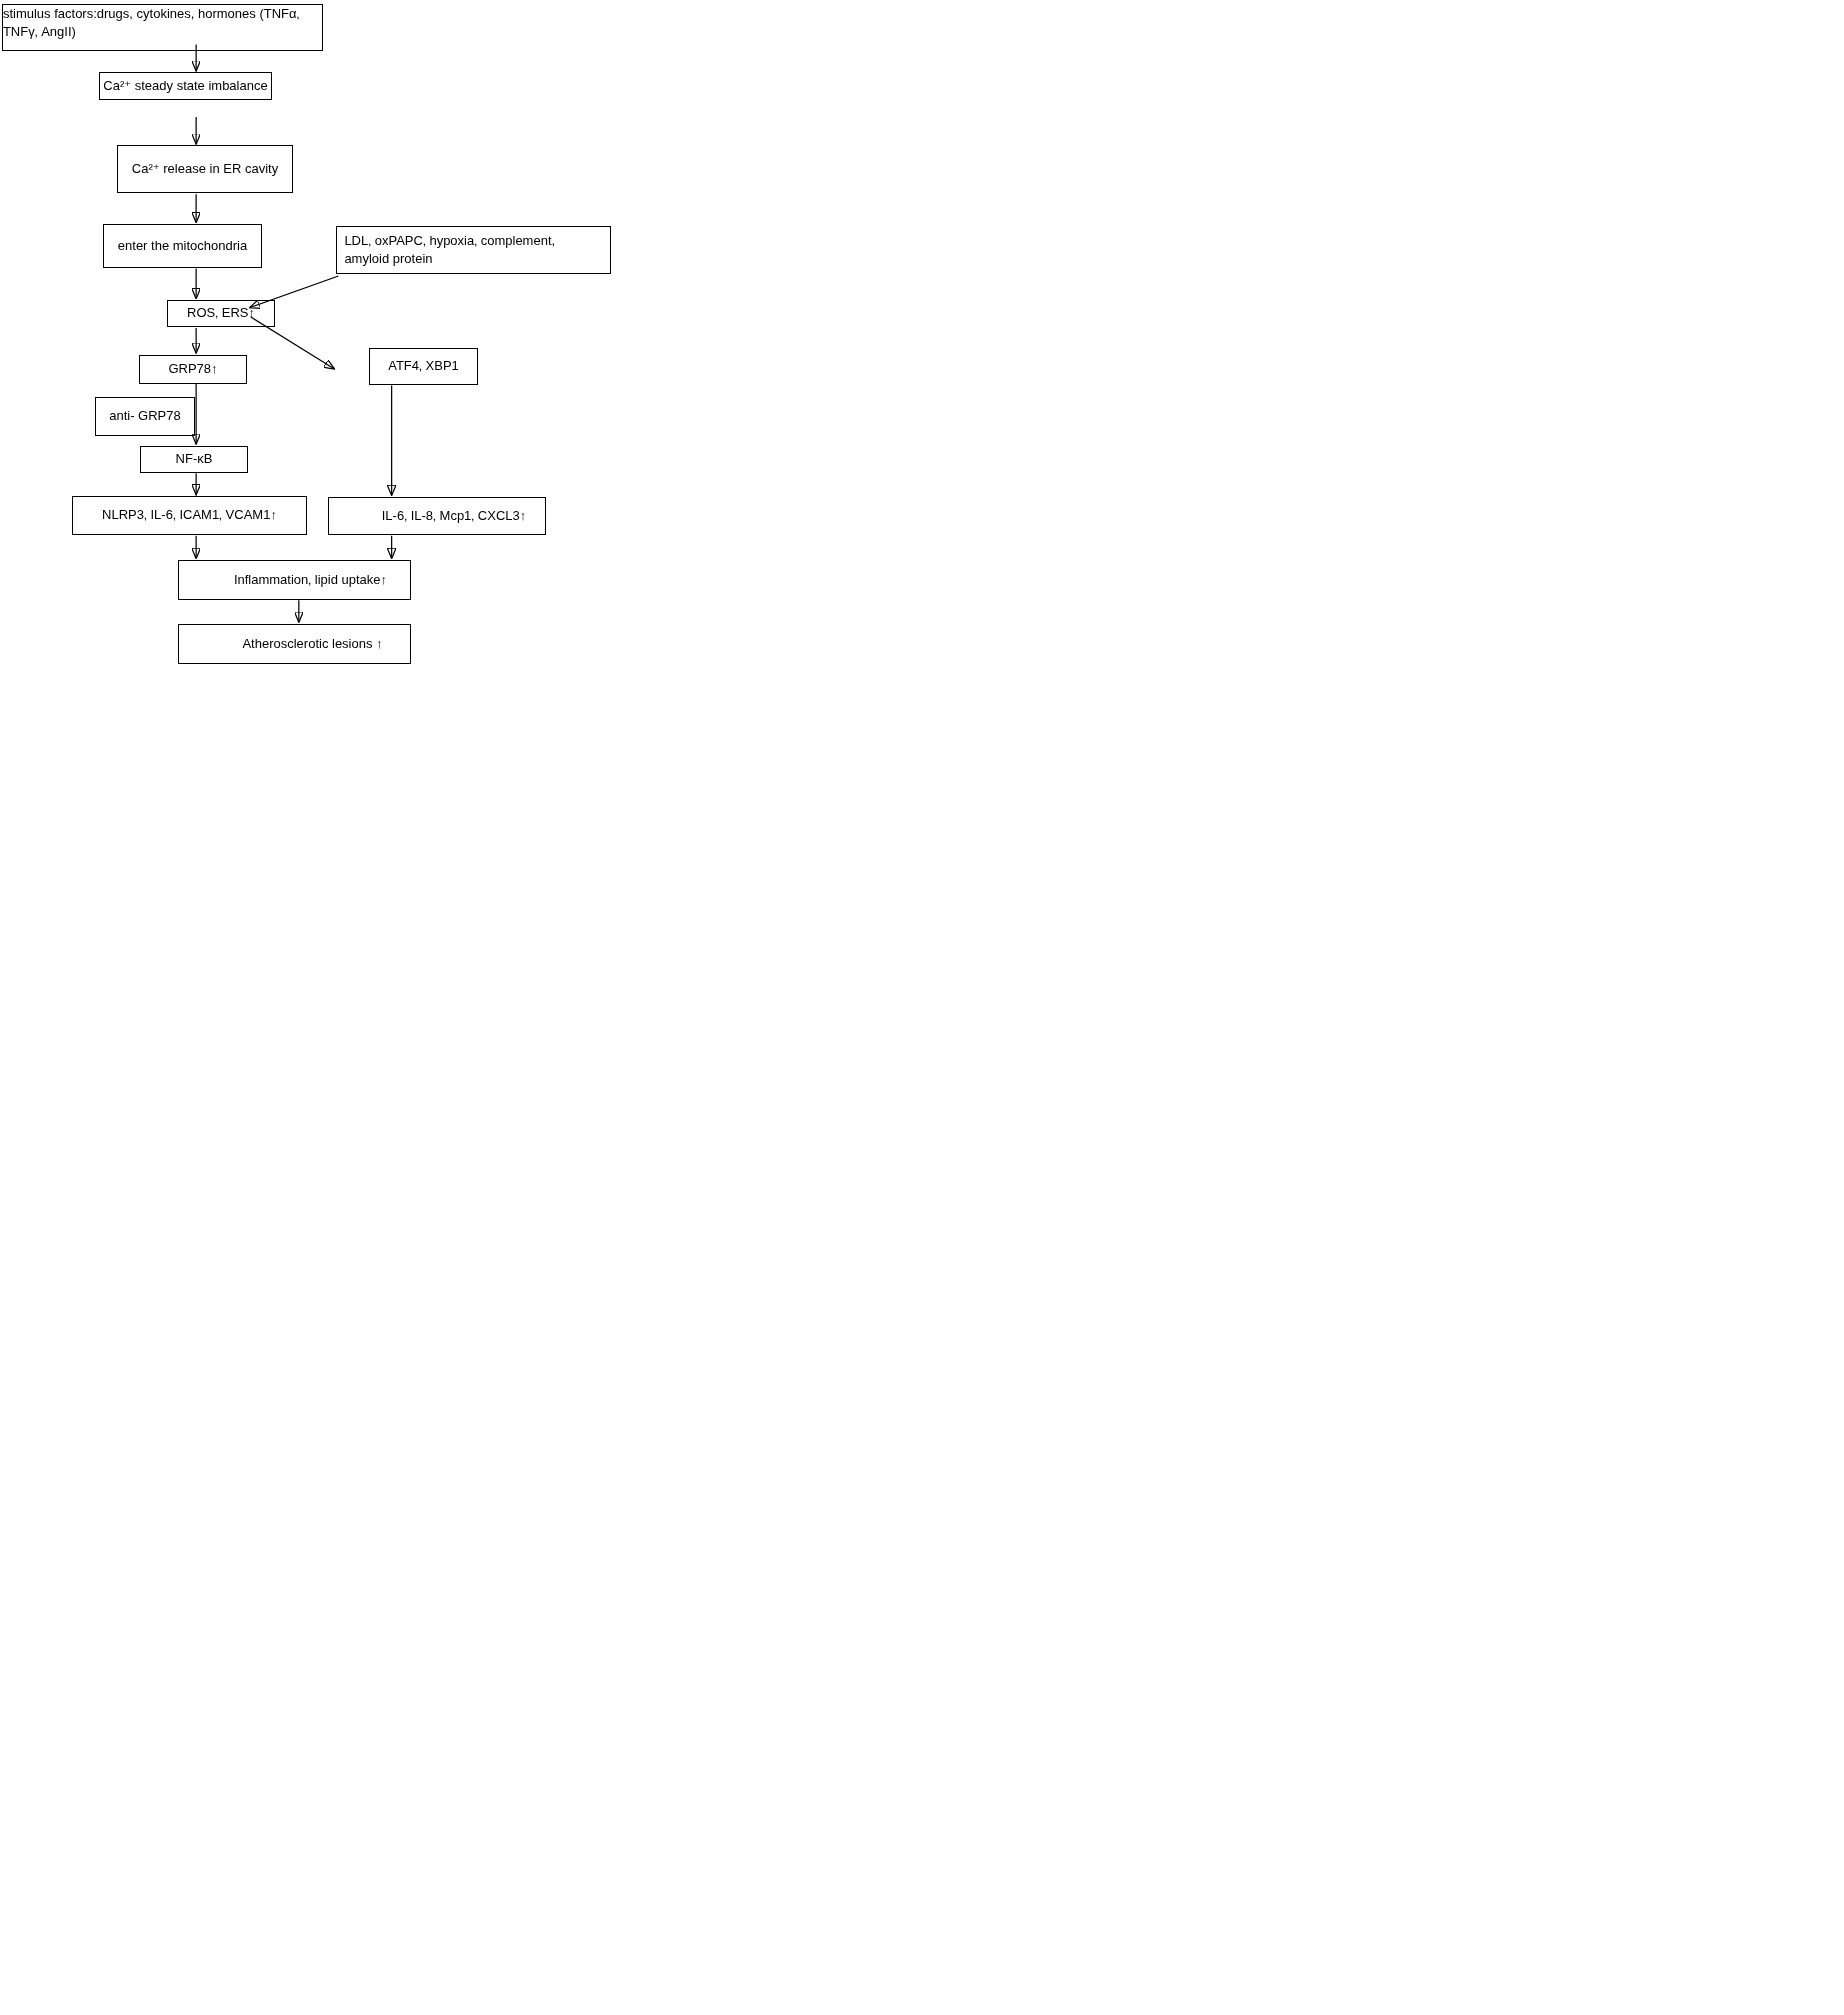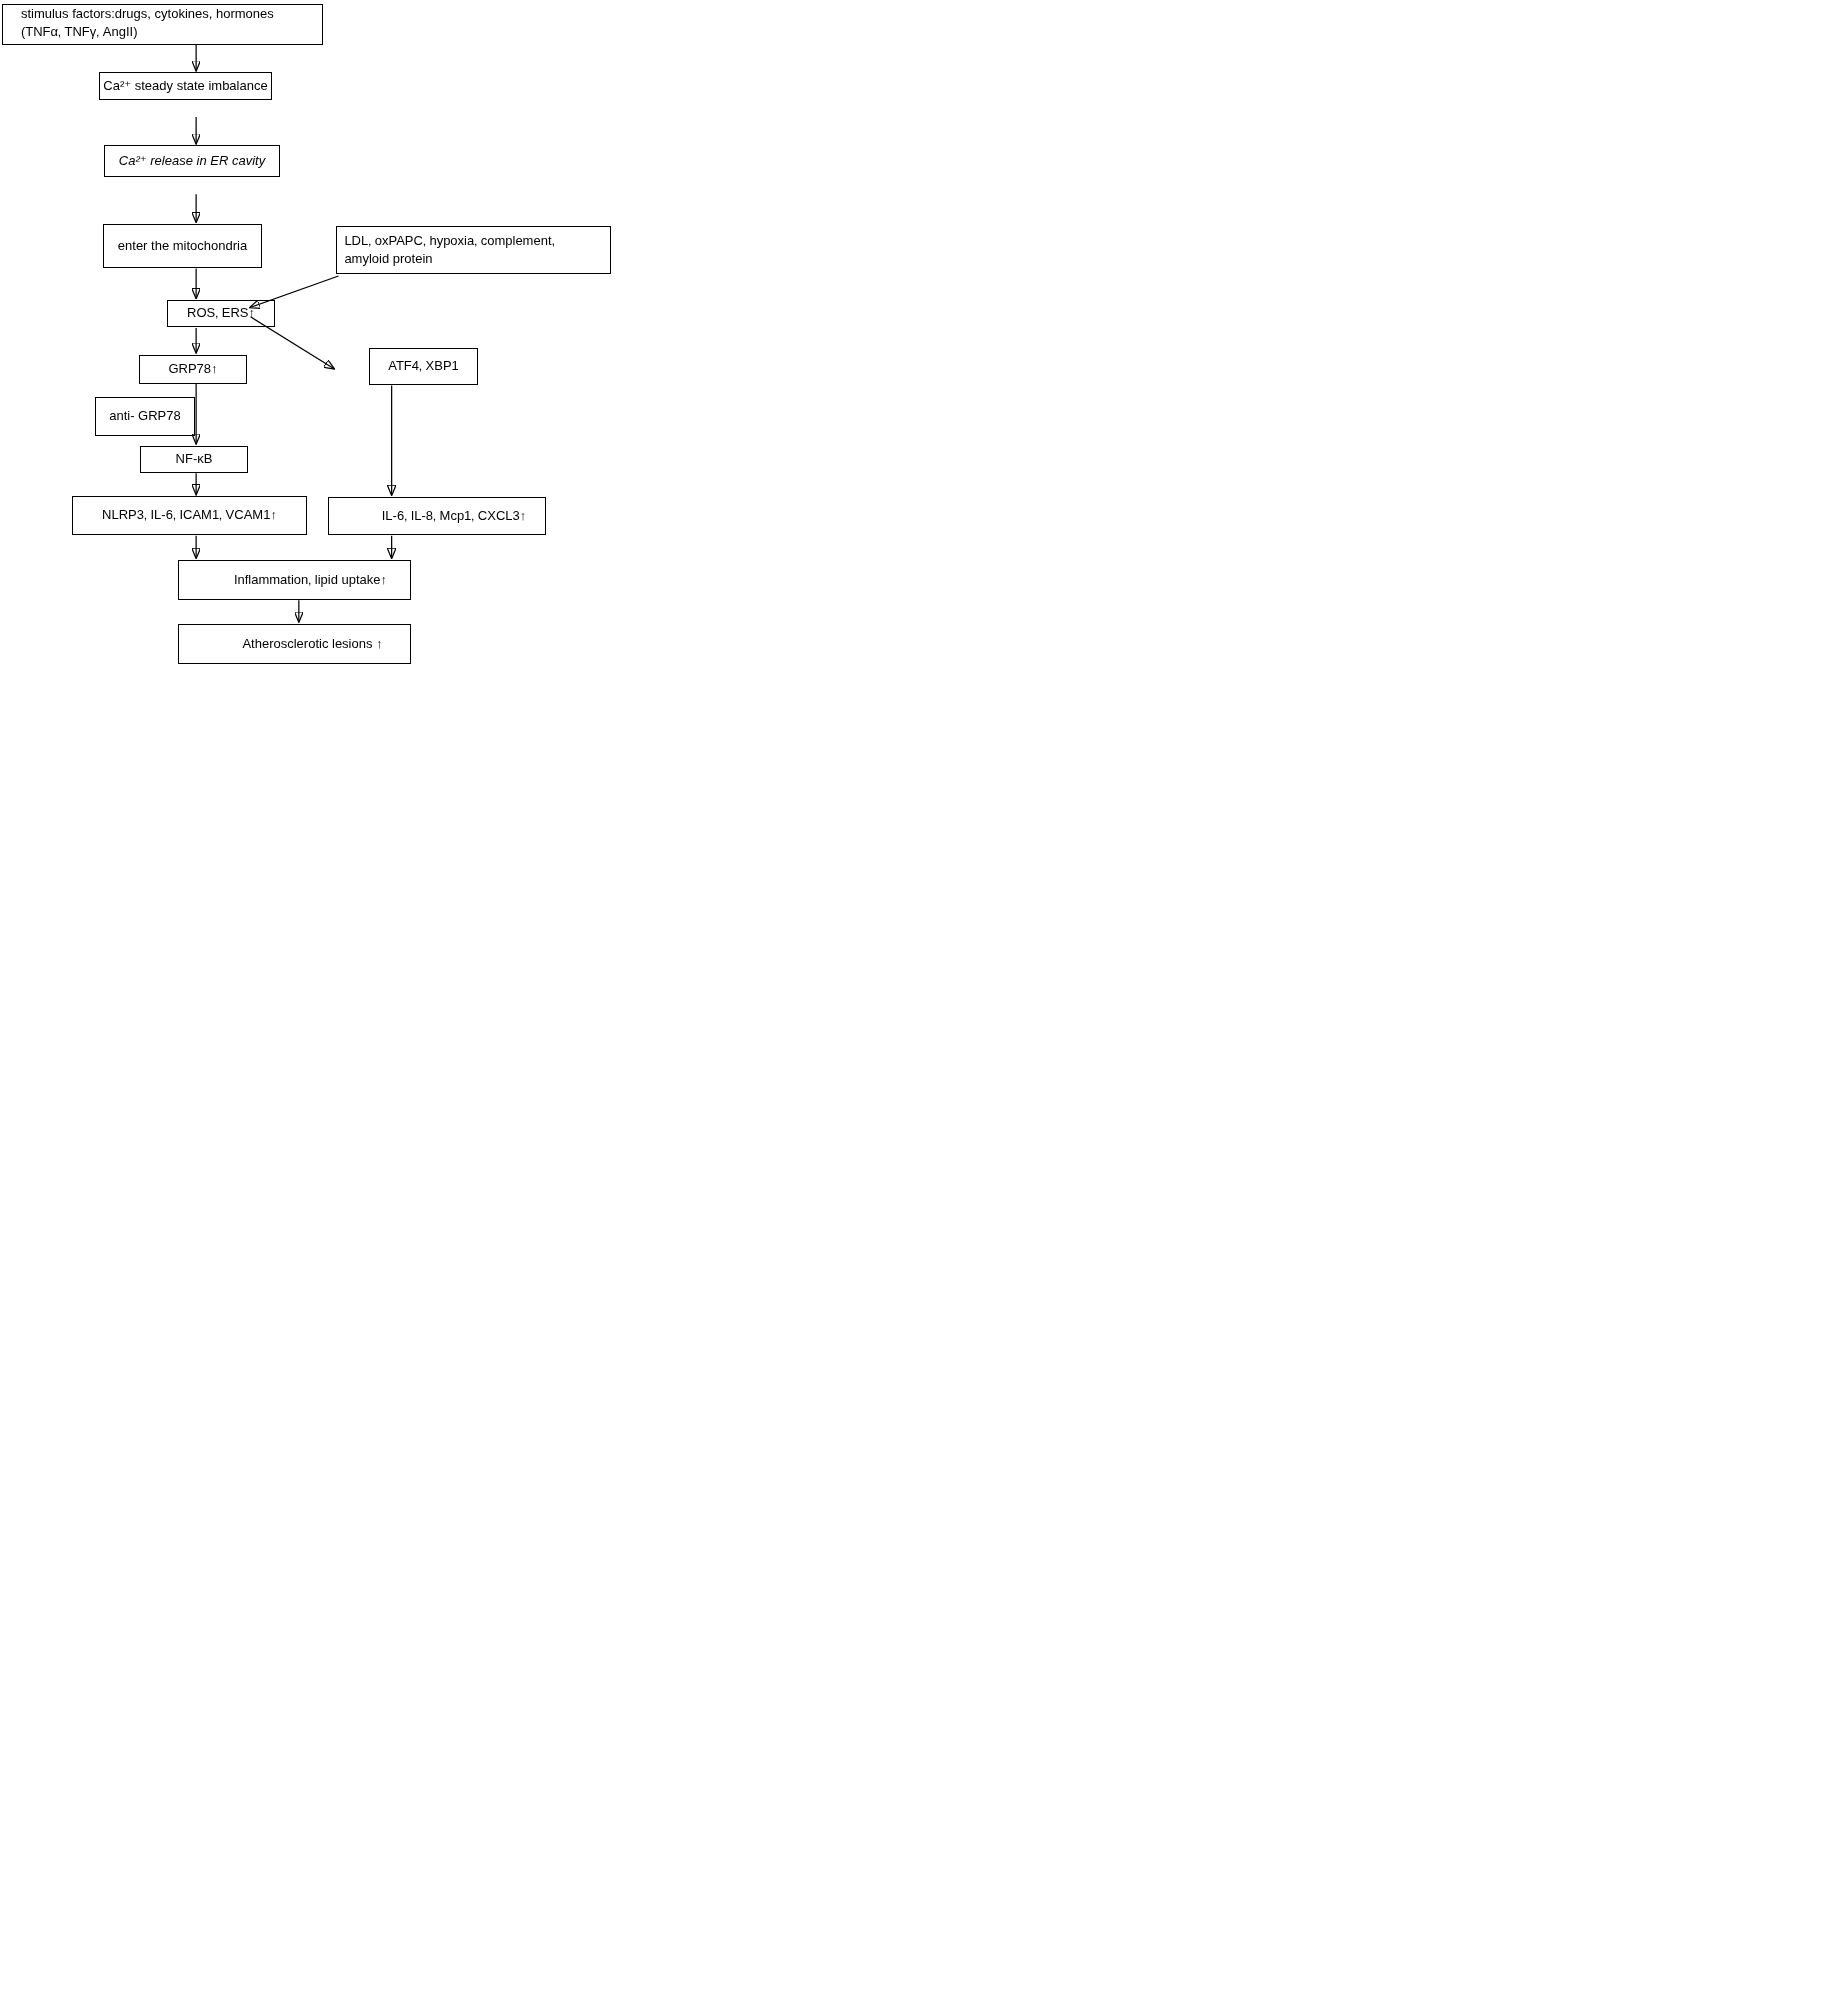--- a/index.html
+++ b/index.html
@@ -26,23 +26,23 @@
     text-align: center;
     font-size: 13px;
     line-height: 1.42;
     color: #000000;
   }
   .node.align-left {
     justify-content: flex-start;
     text-align: left;
   }
   
-  #n-stimulus     { left: 1.9px;   top: 3.7px;    width: 321px; height: 41px;  padding: 0 18px; align-items: flex-start; }
+  #n-stimulus     { left: 1.9px;   top: 3.7px;    width: 321px; height: 47px;  padding: 0 0; align-items: flex-start; }
   #n-ca-imbalance { left: 99px; top: 72px;  width: 173px; height: 28px;  }
-  #n-ca-release   { left: 104px; top: 145px;  width: 176px; height: 32px; font-style: italic;  }
+  #n-ca-release   { left: 117px; top: 145px;  width: 176px; height: 48px;  }
   #n-mitochondria { left: 103px; top: 224px;  width: 159px; height: 44px;  }
   #n-ldl          { left: 336px; top: 226px;  width: 275px; height: 48px;  padding: 0 7.4px; }
   #n-ros          { left: 139px; top: 300px;  width: 108px; height: 27px; margin-left: 28px;  }
   #n-atf4         { left: 337px; top: 348px;  width: 109px; height: 37px; margin-left: 32px;  }
   #n-grp78        { left: 139px; top: 355px;  width: 108px; height: 28.5px;  }
   #n-anti-grp78   { left: 95px; top: 397px;  width: 100px; height: 39px;  }
   #n-nfkb         { left: 140px; top: 446px;  width: 108px; height: 27px;  }
   #n-nlrp3        { left: 72px; top: 496px;  width: 235px; height: 39px;  }
   #n-il6          { left: 328px; top: 497px;  width: 218px; height: 38px; padding-left: 34px;  }
   #n-inflammation { left: 178px; top: 560px;  width: 233px; height: 40px; padding-left: 32px;  }

